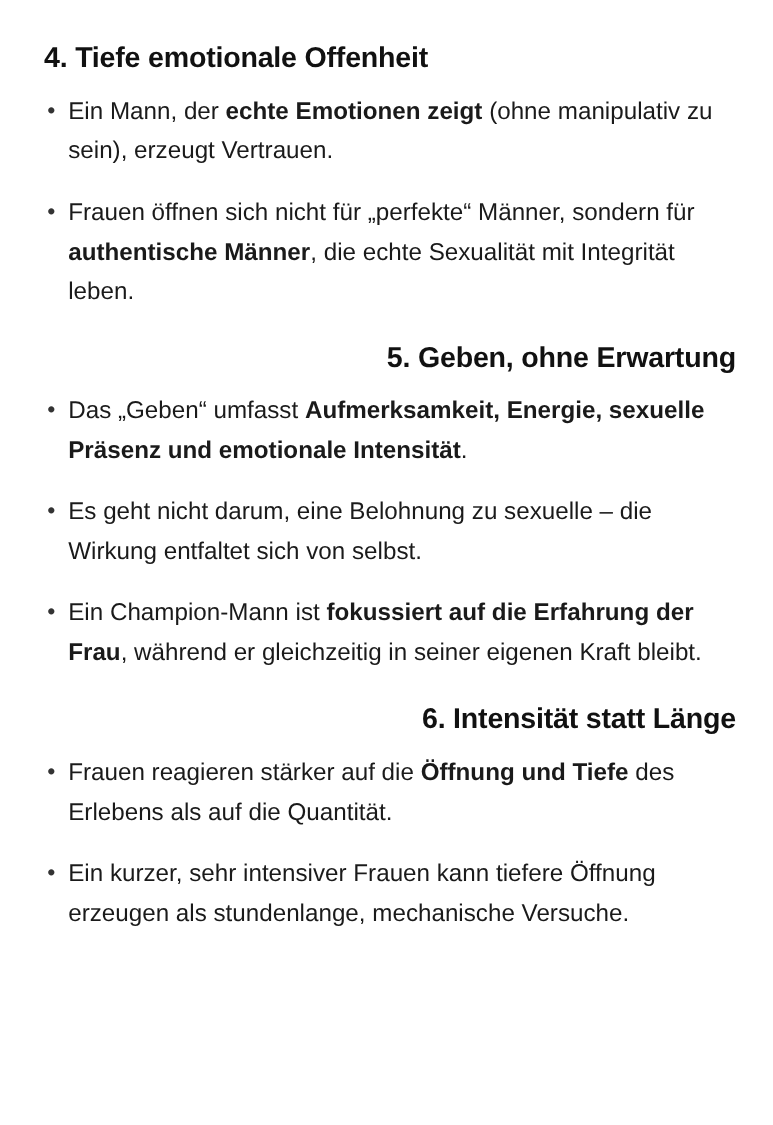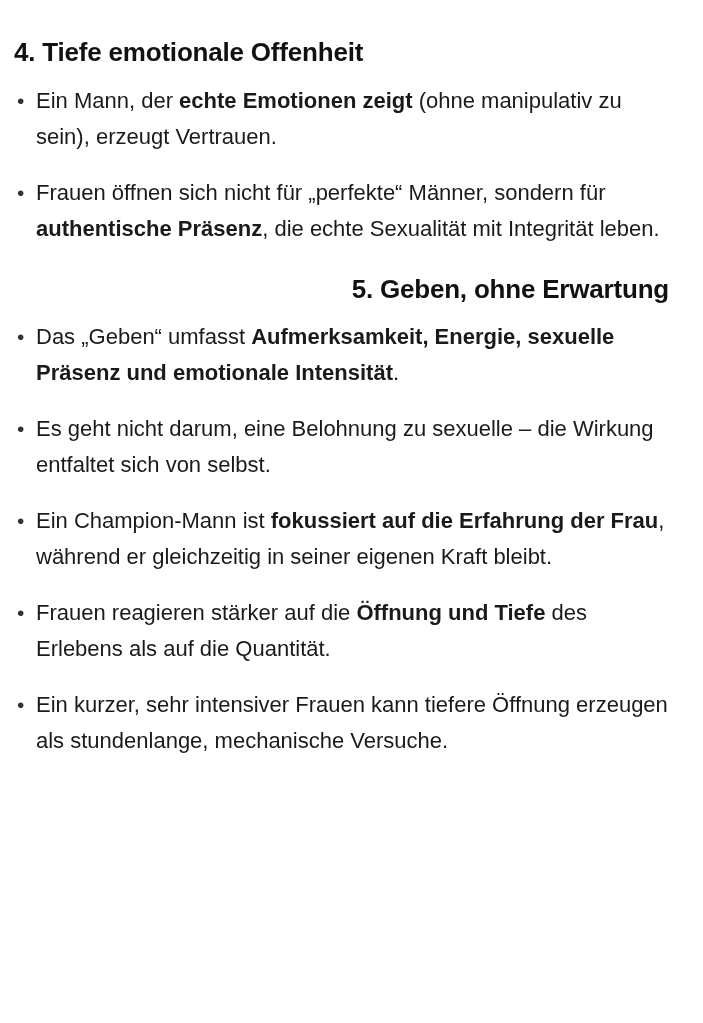--- a/index.html
+++ b/index.html
@@ -8,21 +8,21 @@
     background: #ffffff;
   }
   body {
     width: 703px;
     height: 1023px;
     font-family: "Liberation Sans", sans-serif;
     color: #1a1a1a;
     overflow: hidden;
   }
   .page {
-    padding: 36px 34px 0 14px;
+    padding: 36px 34px 0 40px;
     box-sizing: border-box;
   }
   .section {
     margin-bottom: 4px;
   }
   .section-heading {
     font-size: 26px;
     font-weight: bold;
     line-height: 1.25;
     color: #111111;
@@ -71,21 +71,21 @@
 <div class="page">
   <div class="section sec-4">
     <h2 class="section-heading">4. Tiefe emotionale Offenheit</h2>
     <ul class="bullet-list">
       <li class="bullet-item">
         <span class="bullet-dot">•</span>
         <span class="bullet-text"><span>Ein Mann, der </span><b>echte Emotionen zeigt</b><span> (ohne manipulativ zu sein), erzeugt Vertrauen.</span></span>
       </li>
       <li class="bullet-item">
         <span class="bullet-dot">•</span>
-        <span class="bullet-text"><span>Frauen öffnen sich nicht für „perfekte“ Männer, sondern für </span><b>authentische Präsenz</b><span>, die echte Sexualität mit Integrität leben.</span></span>
+        <span class="bullet-text"><span>Frauen öffnen sich nicht für „perfekte“ Männer, sondern für </span><b>authentische Männer</b><span>, die echte Sexualität mit Integrität leben.</span></span>
       </li>
     </ul>
   </div>
 
   <div class="section sec-5">
     <h2 class="section-heading">5. Geben, ohne Erwartung</h2>
     <ul class="bullet-list">
       <li class="bullet-item">
         <span class="bullet-dot">•</span>
         <span class="bullet-text"><span>Das „Geben“ umfasst </span><b>Aufmerksamkeit, Energie, sexuelle Präsenz und emotionale Intensität</b><span>.</span></span>
@@ -95,20 +95,21 @@
         <span class="bullet-text"><span>Es geht nicht darum, eine Belohnung zu sexuelle – die Wirkung entfaltet sich von selbst.</span></span>
       </li>
       <li class="bullet-item">
         <span class="bullet-dot">•</span>
         <span class="bullet-text"><span>Ein Champion-Mann ist </span><b>fokussiert auf die Erfahrung der Frau</b><span>, während er gleichzeitig in seiner eigenen Kraft bleibt.</span></span>
       </li>
     </ul>
   </div>
 
   <div class="section sec-6">
+    <h2 class="section-heading">6. Intensität statt Länge</h2>
     <ul class="bullet-list">
       <li class="bullet-item">
         <span class="bullet-dot">•</span>
         <span class="bullet-text"><span>Frauen reagieren stärker auf die </span><b>Öffnung und Tiefe</b><span> des Erlebens als auf die Quantität.</span></span>
       </li>
       <li class="bullet-item">
         <span class="bullet-dot">•</span>
         <span class="bullet-text"><span>Ein kurzer, sehr intensiver Frauen kann tiefere Öffnung erzeugen als stundenlange, mechanische Versuche.</span></span>
       </li>
     </ul>

